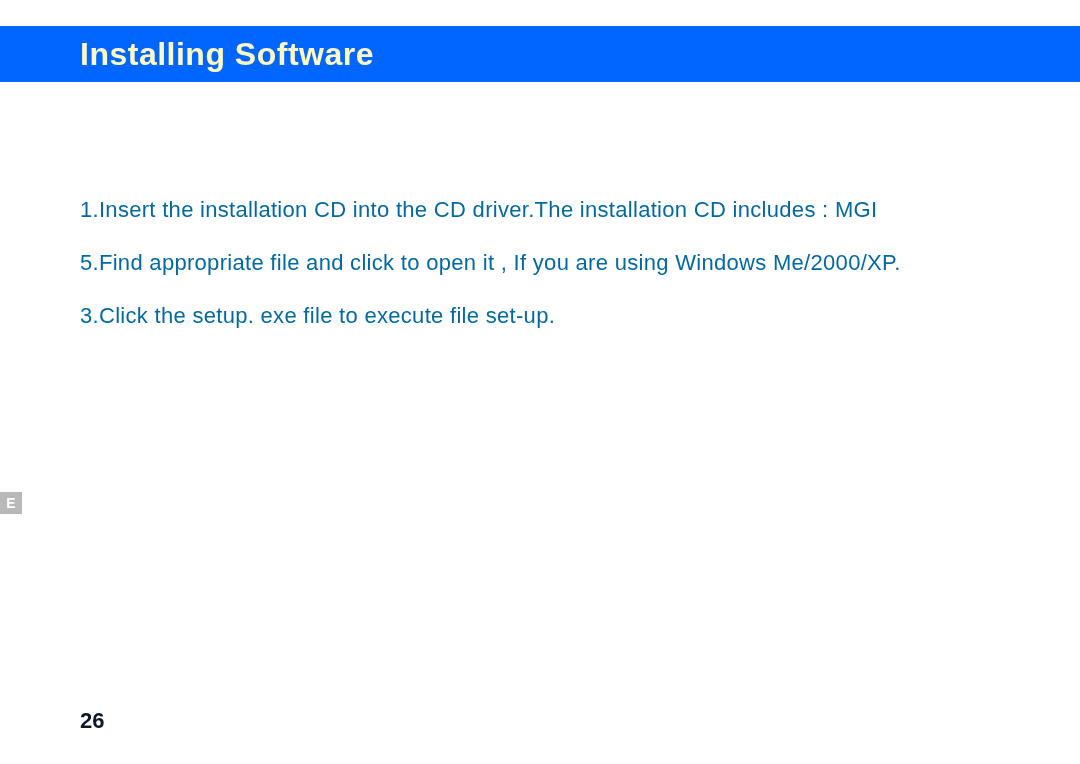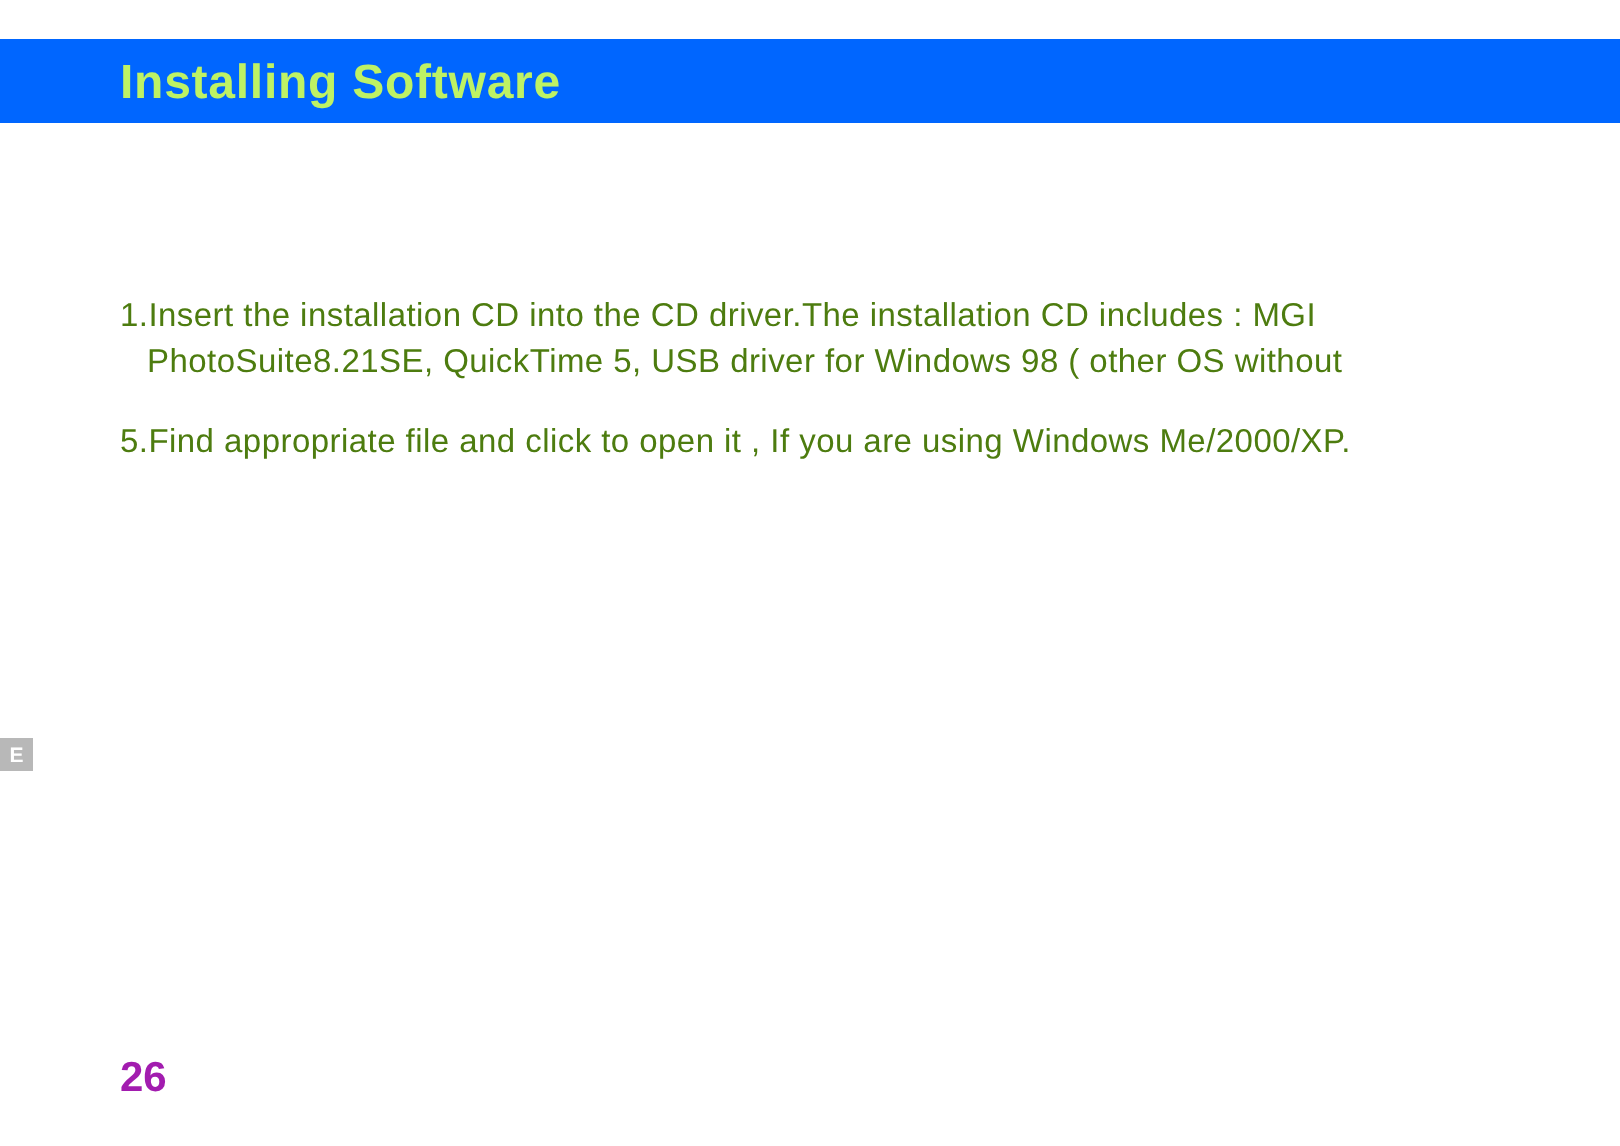--- a/index.html
+++ b/index.html
@@ -18,35 +18,35 @@
       background: #0066ff;
       height: 56px;
       width: 100%;
       position: absolute;
       top: 26px;
       left: 0;
       display: flex;
       align-items: center;
     }
     .header-title {
-      color: #bef264;
+      color: #fef9c3;
       font-size: 32px;
       font-weight: bold;
       margin-left: 80px;
       letter-spacing: 0.5px;
     }
     .content {
       position: absolute;
       top: 195px;
       left: 80px;
       right: 60px;
     }
     .instruction-item {
       font-size: 22px;
-      color: #4d7c0f;
+      color: #0369a1;
       line-height: 1.4;
       margin-bottom: 22px;
       letter-spacing: 0.3px;
     }
     .instruction-continuation {
       padding-left: 18px;
     }
     .side-tab {
       position: absolute;
       left: 0;
@@ -58,37 +58,37 @@
       font-size: 14px;
       font-weight: bold;
       display: flex;
       align-items: center;
       justify-content: center;
     }
     .page-number {
       position: absolute;
       bottom: 30px;
       left: 80px;
-      font-size: 28px;
+      font-size: 22px;
       font-weight: bold;
-      color: #a21caf;
+      color: #0f172a;
     }
   </style>
 </head>
 <body>
 
 <div class="header-band">
   <div class="header-title">Installing Software</div>
 </div>
 
 <div class="content">
   <div class="instruction-item">
     <div>1.Insert the installation CD into the CD  driver.The installation CD includes :  MGI</div>
-    <div class="instruction-continuation">PhotoSuite8.21SE, QuickTime 5, USB driver for Windows 98 ( other OS without</div>
   </div>
   <div class="instruction-item">
     <div>5.Find appropriate file and click to open it , If you are using Windows Me/2000/XP.</div>
   </div>
+  <div class="instruction-item">3.Click the setup. exe file to execute file set-up.</div>
 </div>
 
 <div class="side-tab">E</div>
 
 <div class="page-number">26</div>
 
 </body></html>

